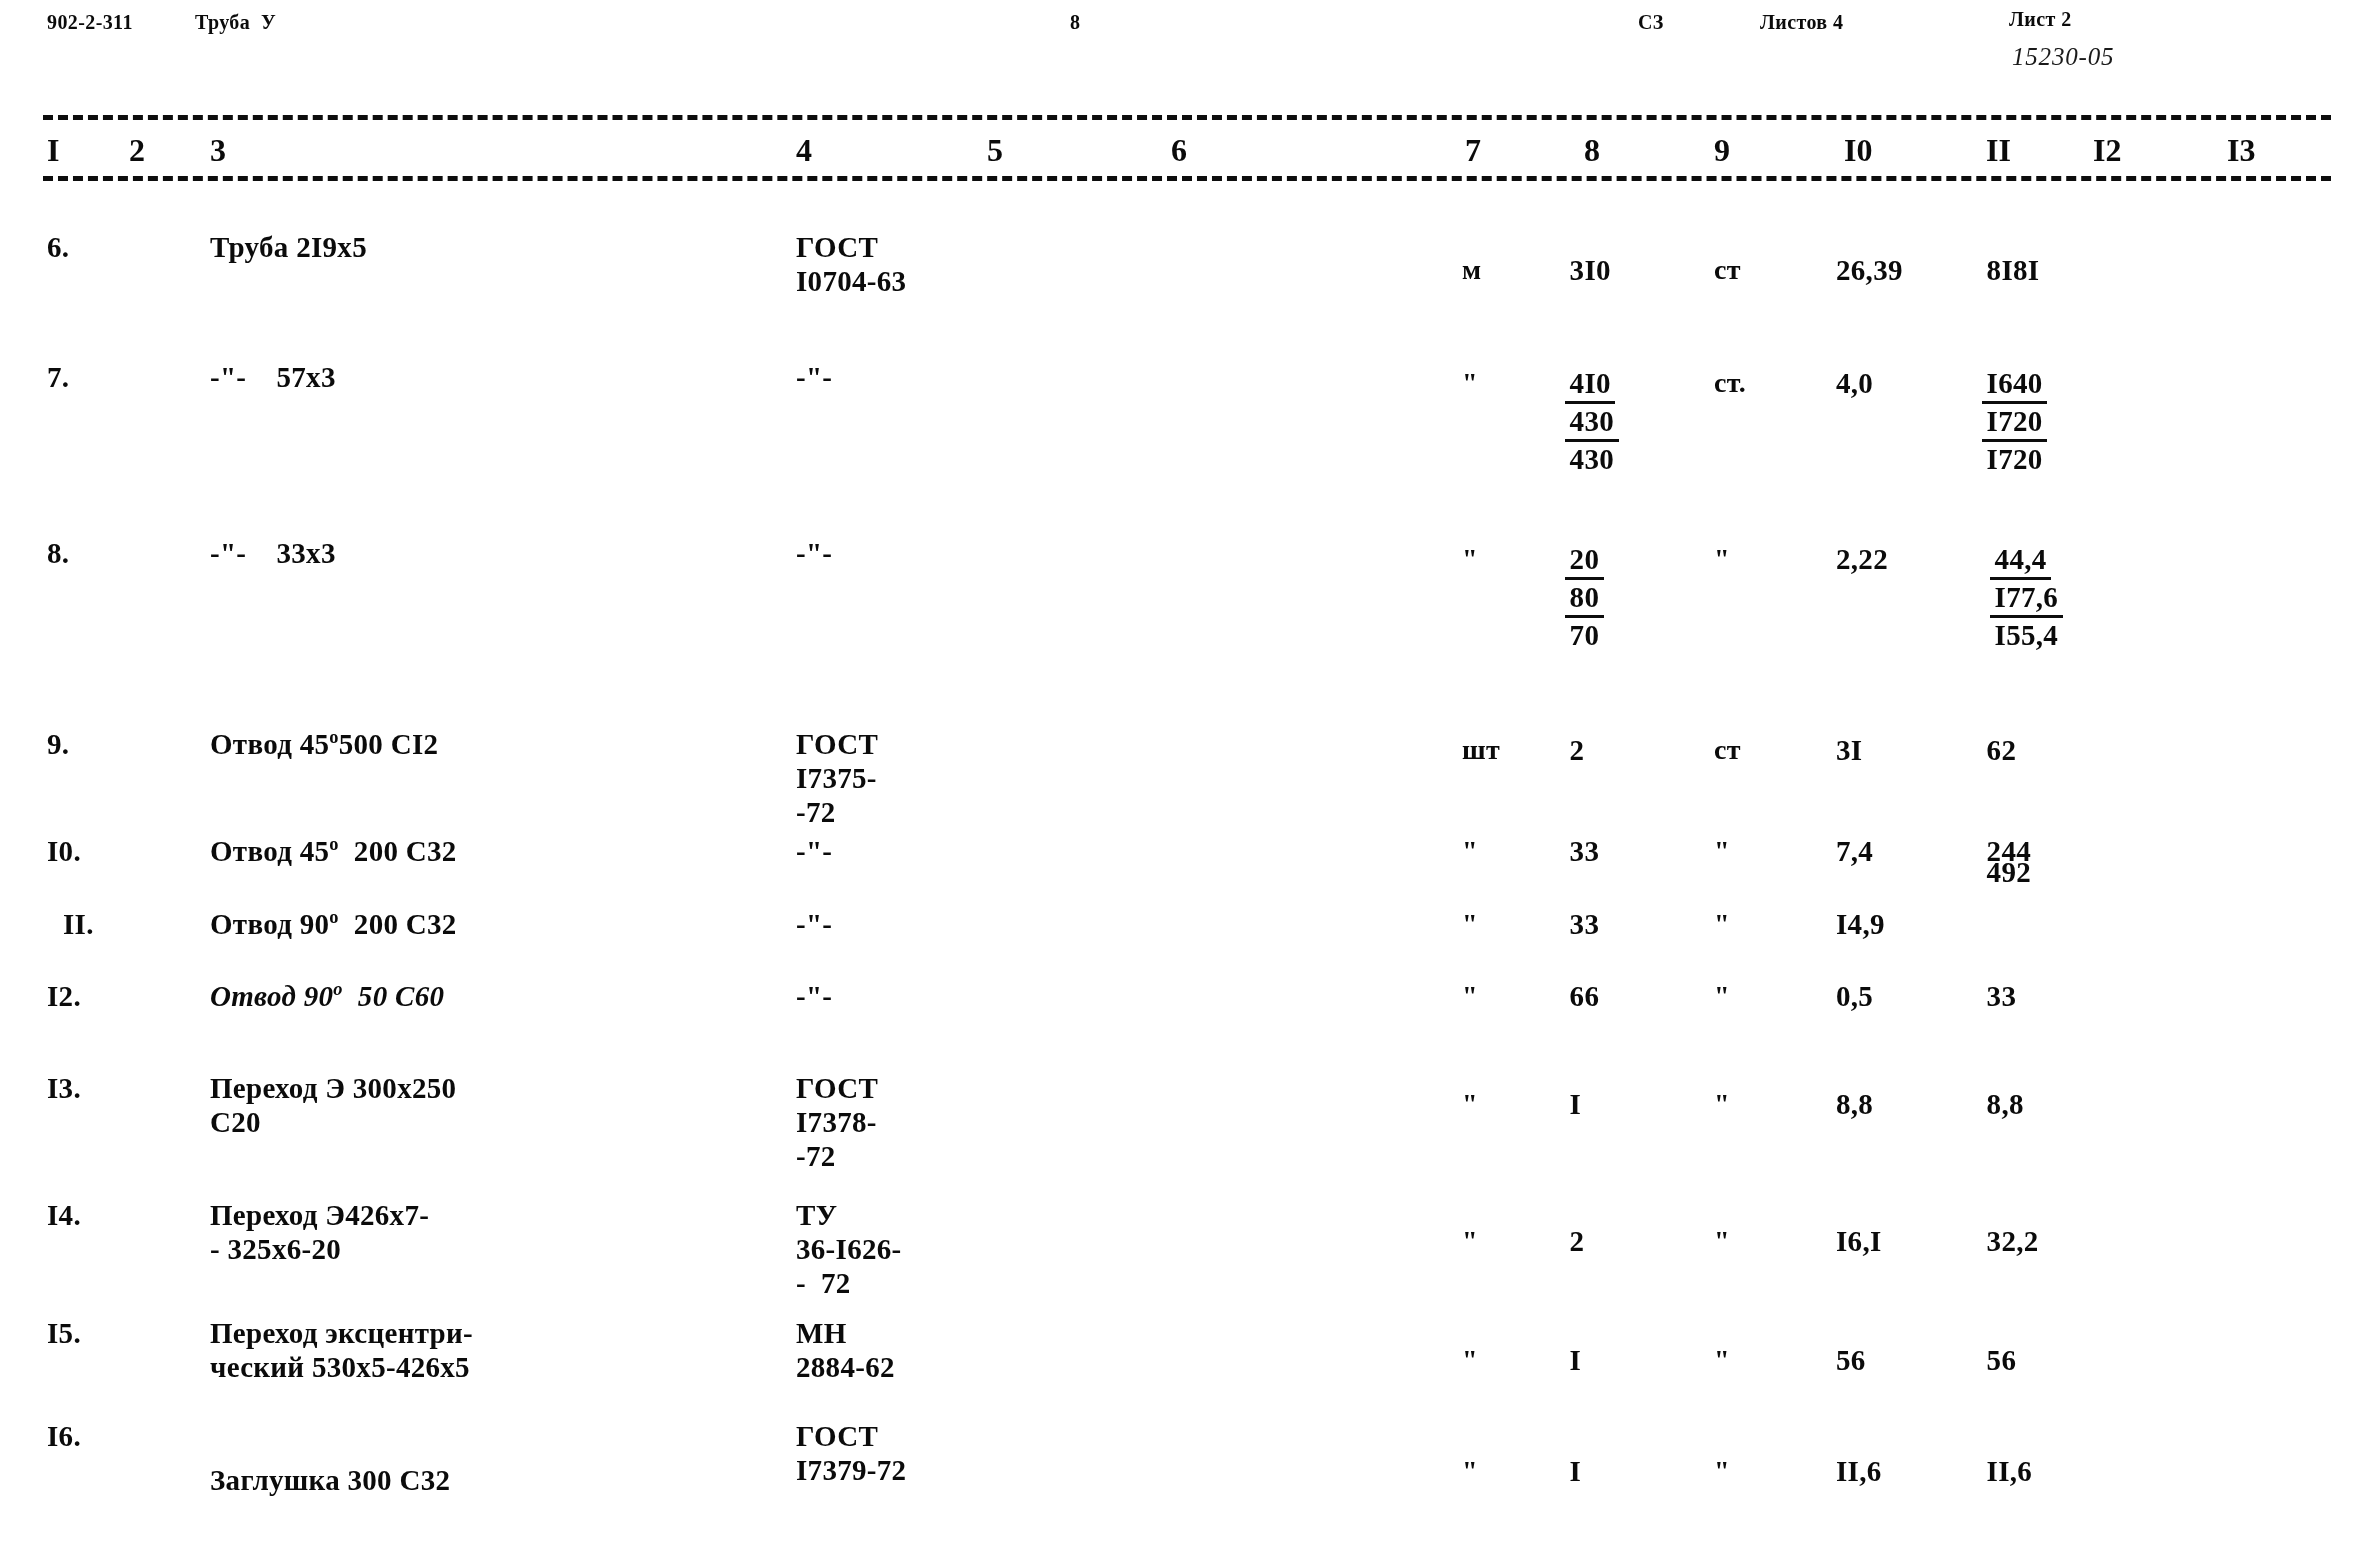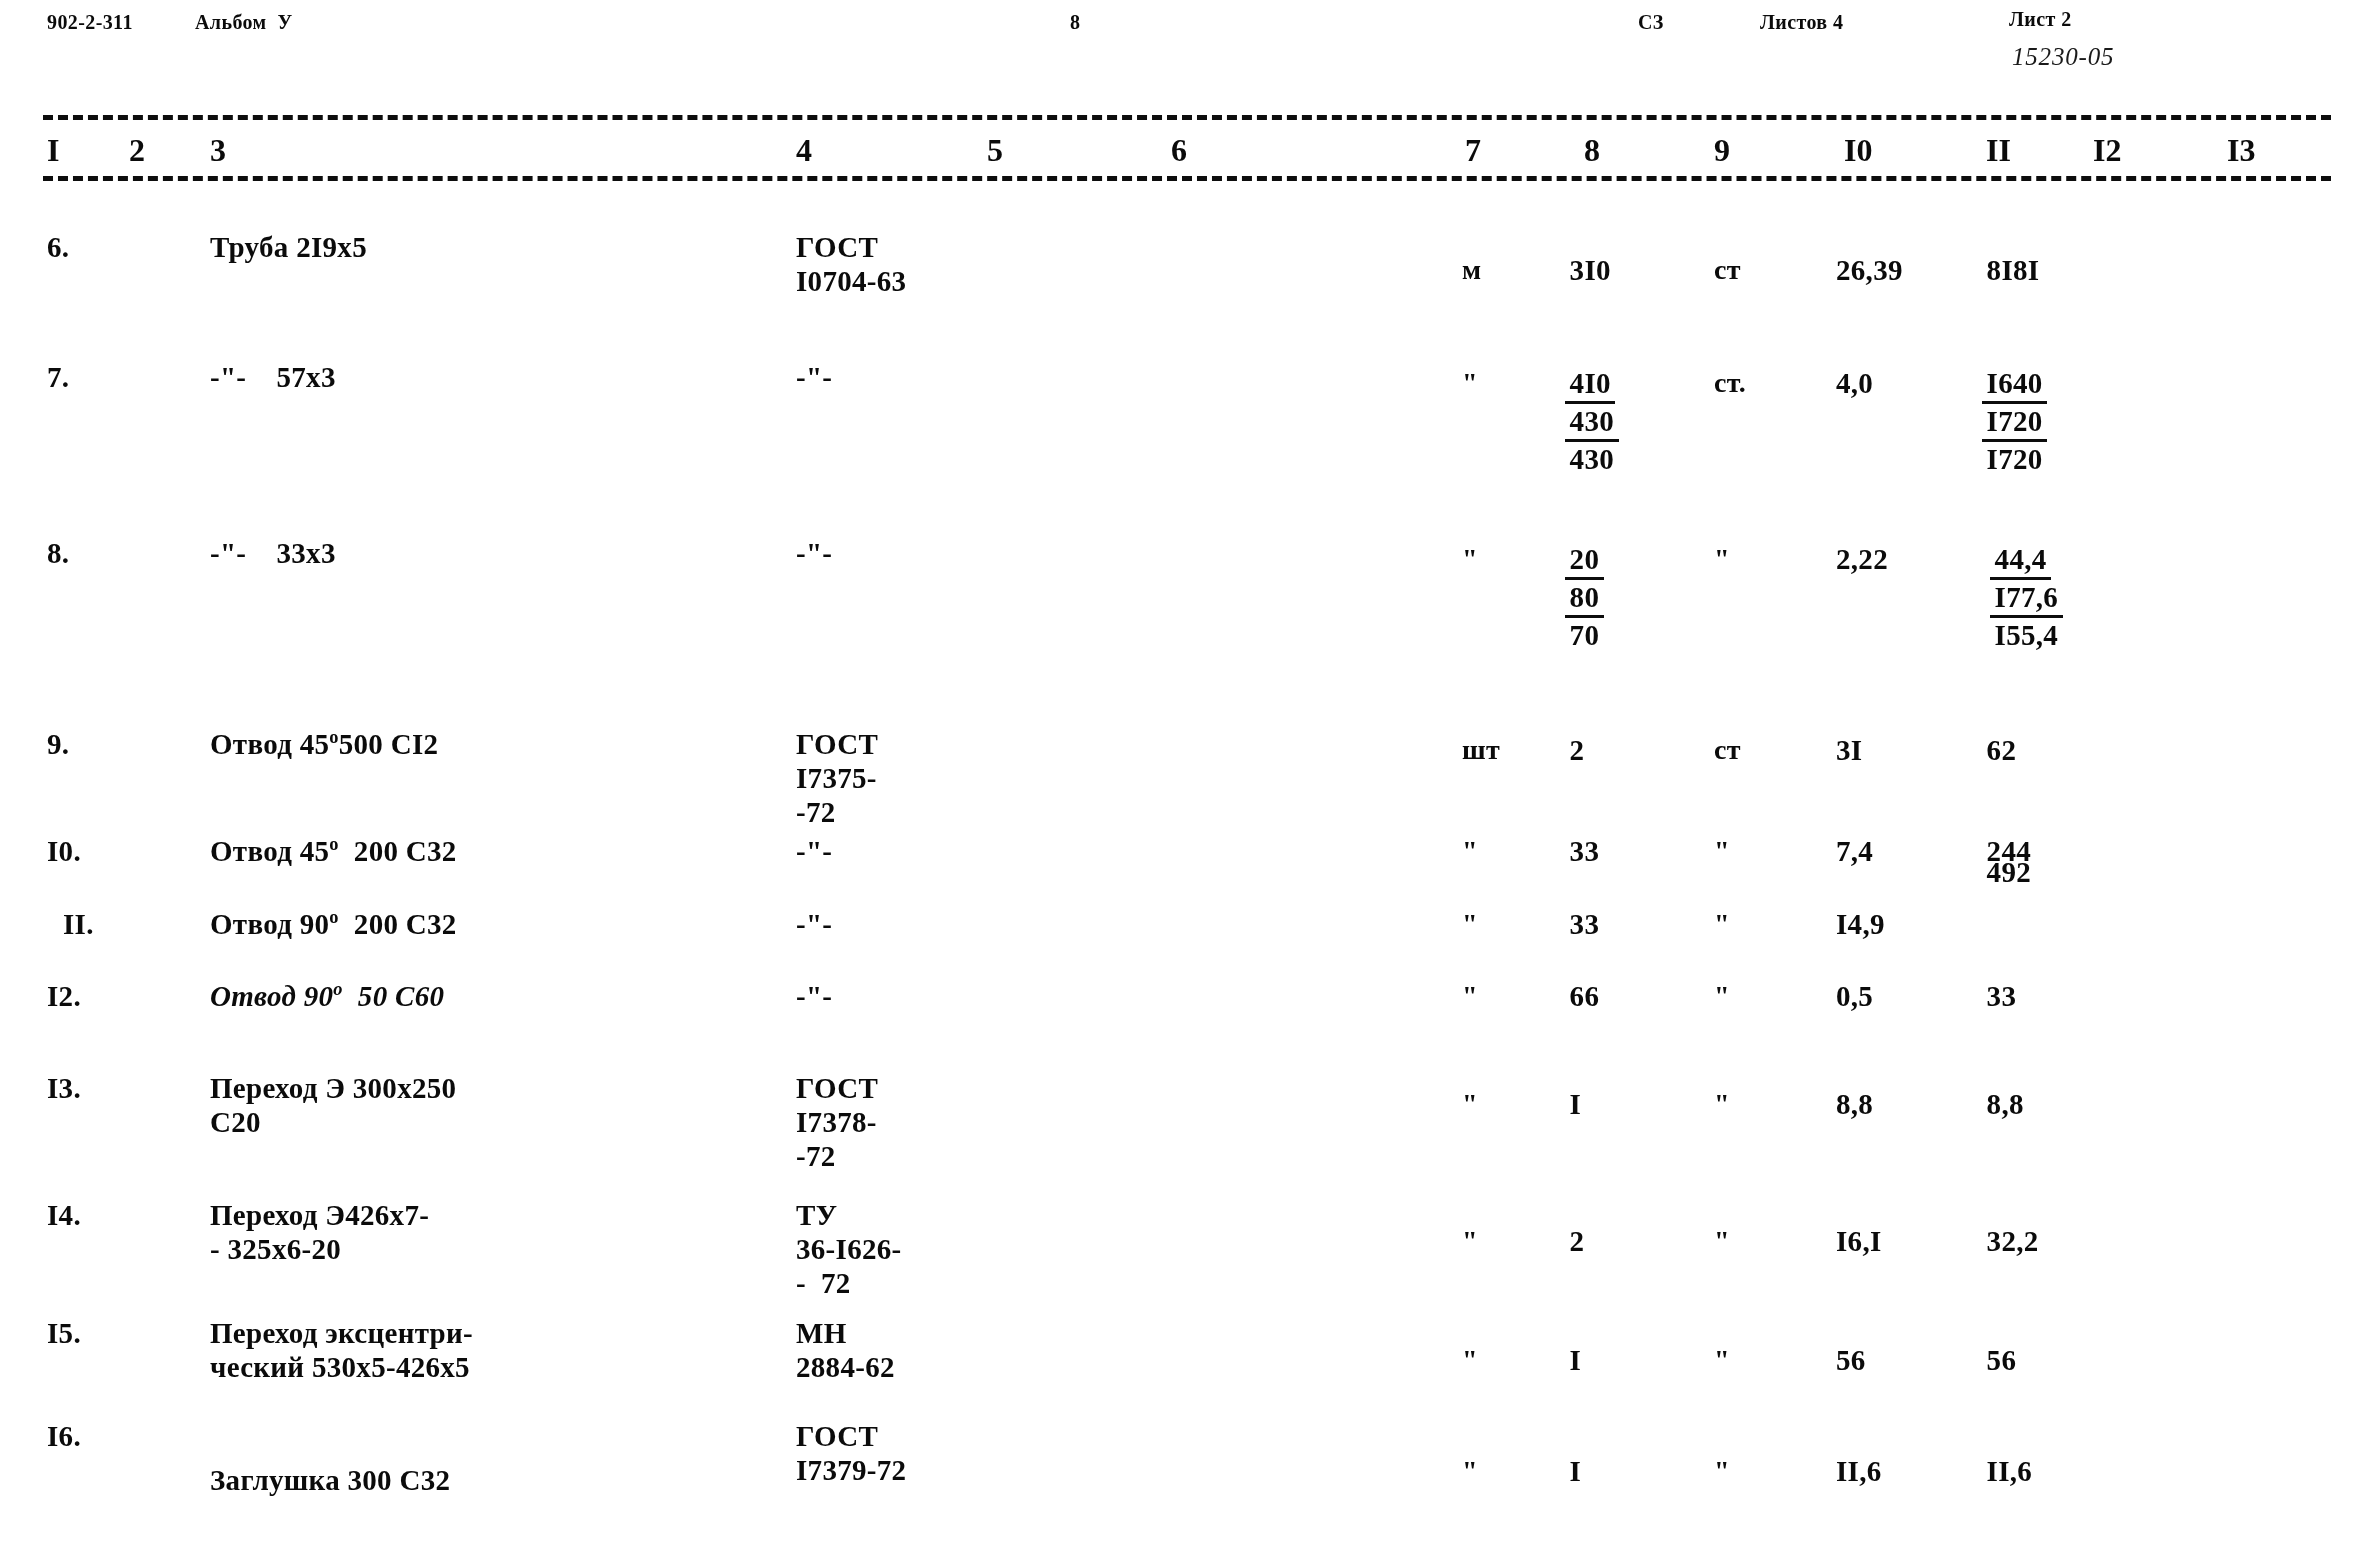--- a/index.html
+++ b/index.html
@@ -81,21 +81,21 @@
   }
   .stack .n {
     display: inline-block;
     padding: 0 4.6px 0.8px 4.6px;
   }
 </style>
 </head>
 <body>
 
 <div class="abs hdr" id="header-code">902-2-311</div>
-<div class="abs hdr" id="header-album">Альбом  У</div>
+<div class="abs hdr" id="header-album">Труба  У</div>
 <div class="abs hdr" id="header-pageno">8</div>
 <div class="abs hdr" id="header-sz">СЗ</div>
 <div class="abs hdr" id="header-sheets">Листов 4</div>
 <div class="abs hdr" id="header-sheet">Лист 2</div>
 <div class="abs" id="header-stamp">15230-05</div>
 
 <div class="dashrule" id="dash-top"></div>
 <div class="dashrule" id="dash-bottom"></div>
 <div id="colnum-strip">
     <div class="abs colnum" style="left: 47px;">I</div>

